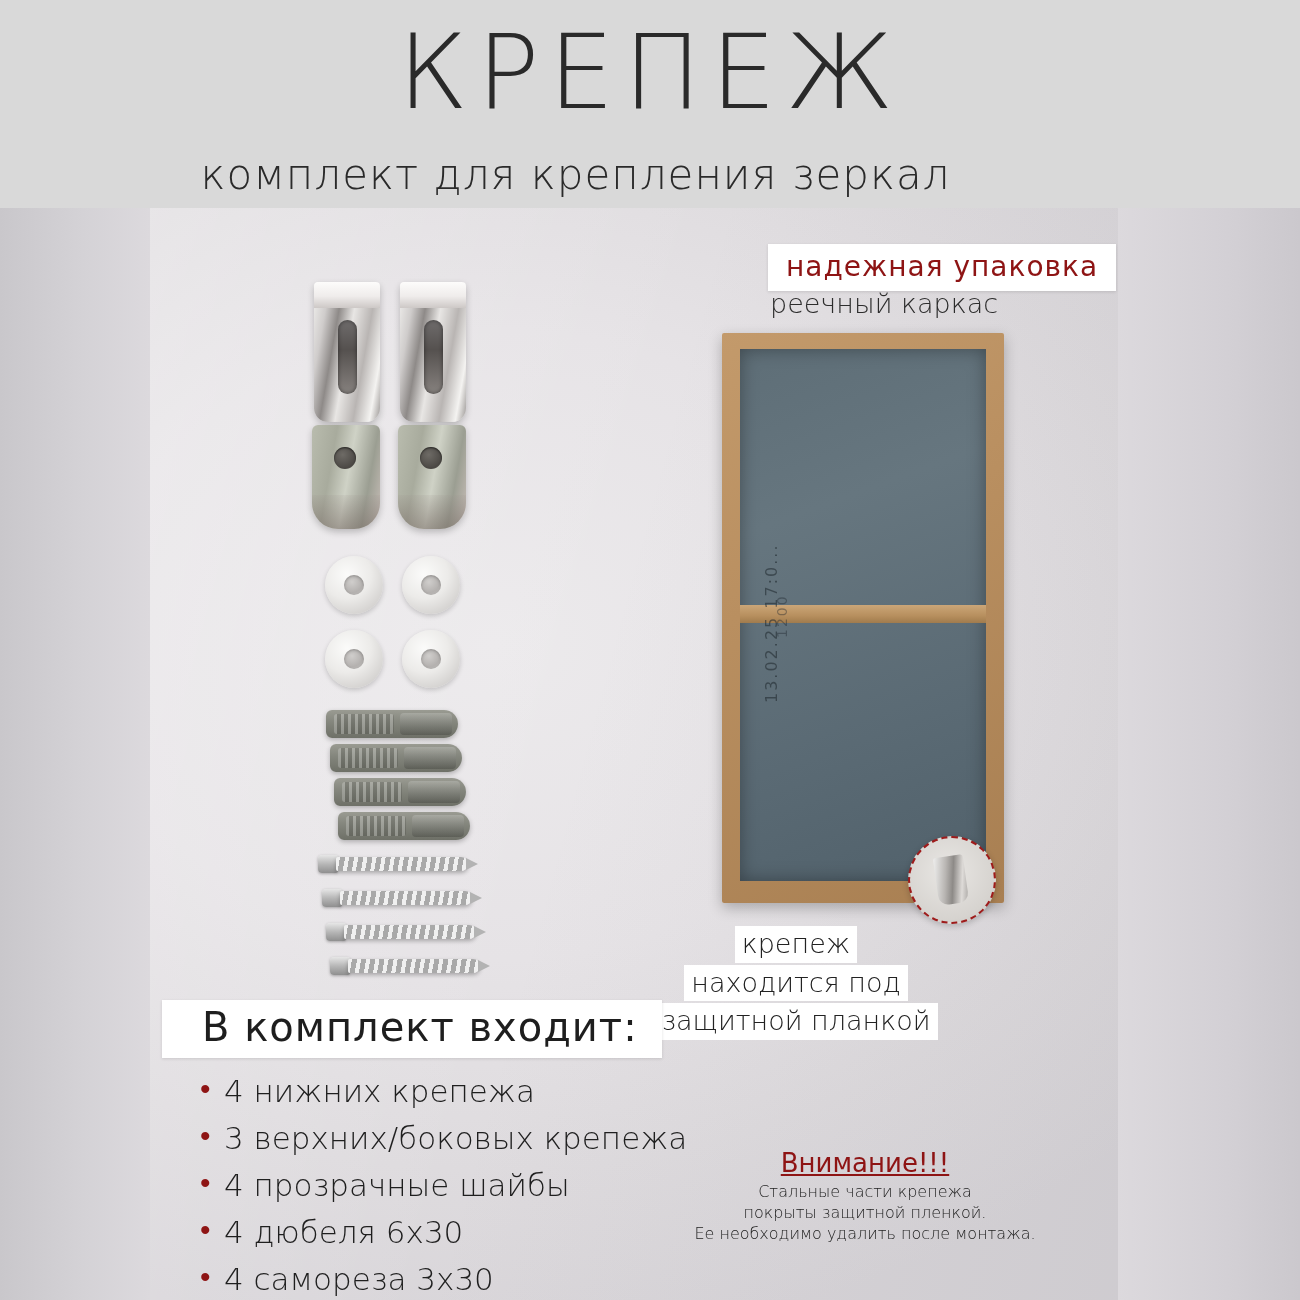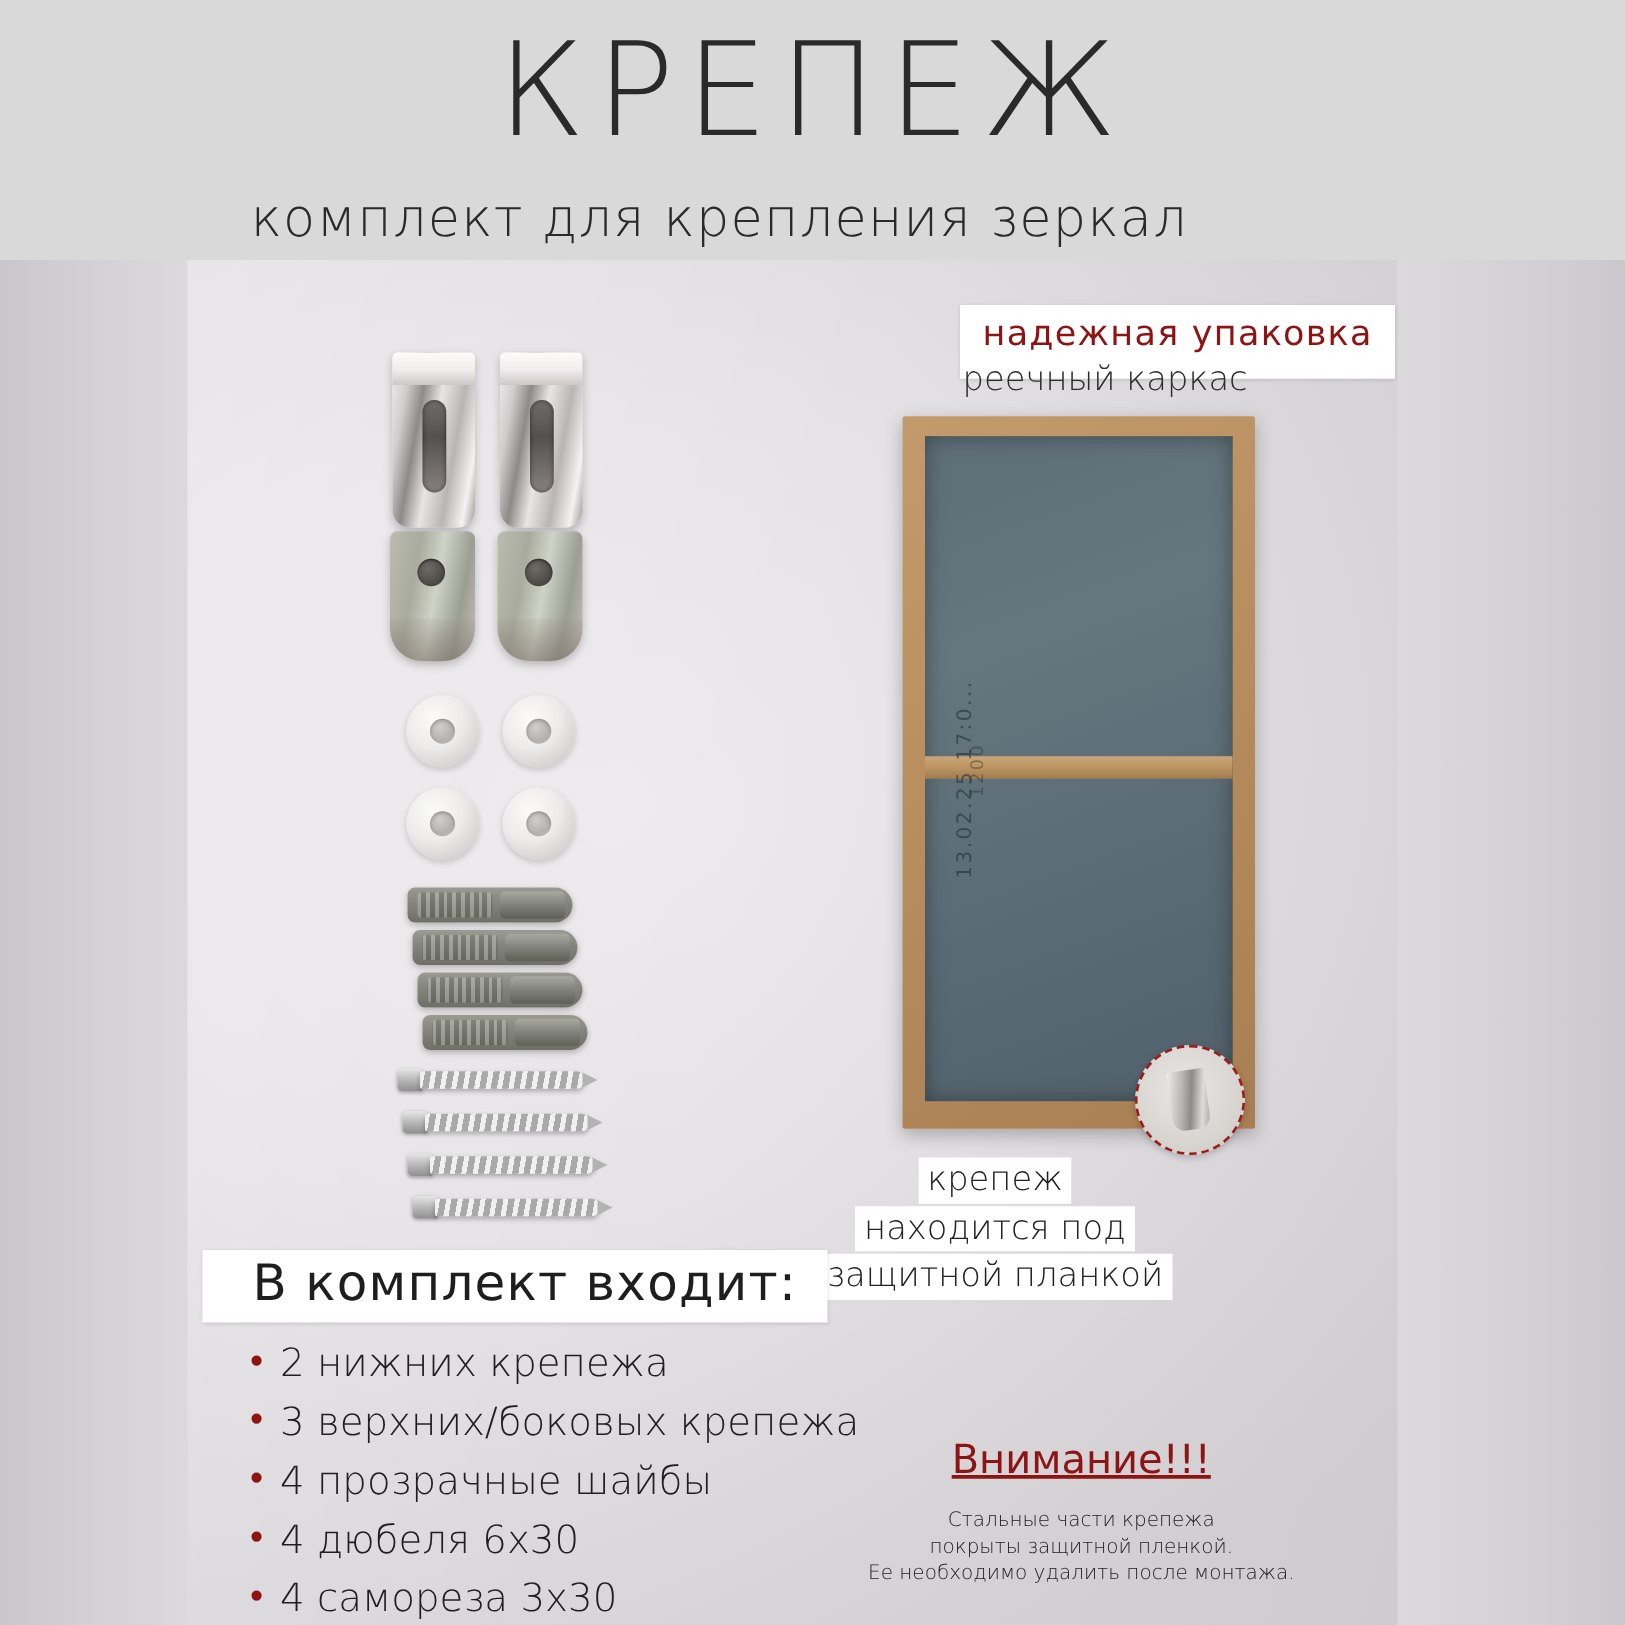--- a/index.html
+++ b/index.html
@@ -229,21 +229,21 @@
     position:absolute; left: 26px; top: 18px; width: 30px; height: 48px;
     background: linear-gradient(100deg,#efefee 0%, #b8b5b2 35%, #8d8a87 55%, #dedbd8 80%, #a8a5a2 100%);
     border-radius: 3px 3px 10px 10px;
     transform: rotate(-8deg);
   }
 
   
   .label-box {
     position: absolute;
     background: #ffffff;
-    padding: 6px 18px 20px 18px;
+    padding: 6px 18px 8px 18px;
     box-shadow: 0 1px 3px rgba(0,0,0,0.12);
   }
   .lbl-pack {
     left: 768px; top: 244px;
     color: #8e1414;
     font-size: 28px;
     letter-spacing: 1px;
     font-weight: 400;
     font-family: "DejaVu Sans", sans-serif;
   }
@@ -303,23 +303,23 @@
   }
 
   .warn {
     position: absolute;
     left: 620px; top: 1148px;
     width: 490px;
     text-align: center;
   }
   .warn-title {
     color: #8e1414;
-    font-size: 32px;
+    font-size: 26px;
     text-decoration: underline;
-    margin-bottom: 20px;
+    margin-bottom: 4px;
     font-weight: 400;
   }
   .warn-body {
     color: #222;
     font-size: 16px;
     line-height: 1.3;
     font-weight: 300;
   }
 </style>
 </head>
@@ -403,21 +403,21 @@
   <div class="sub-pack">реечный каркас</div>
 
   <div class="under-plank">
     <span class="wl">крепеж</span><br>
     <span class="wl">находится под</span><br>
     <span class="wl">защитной планкой</span>
   </div>
 
   <div class="label-box kit-title">В комплект входит:</div>
   <ul class="kit-list">
-    <li>2 нижних крепежа</li>
+    <li>4 нижних крепежа</li>
     <li>3 верхних/боковых крепежа</li>
     <li>4 прозрачные шайбы</li>
     <li>4 дюбеля 6х30</li>
     <li>4 самореза 3х30</li>
   </ul>
 
   <div class="warn">
     <div class="warn-title">Внимание!!!</div>
     <div class="warn-body">Стальные части крепежа</div>
     <div class="warn-body">покрыты защитной пленкой.</div>

